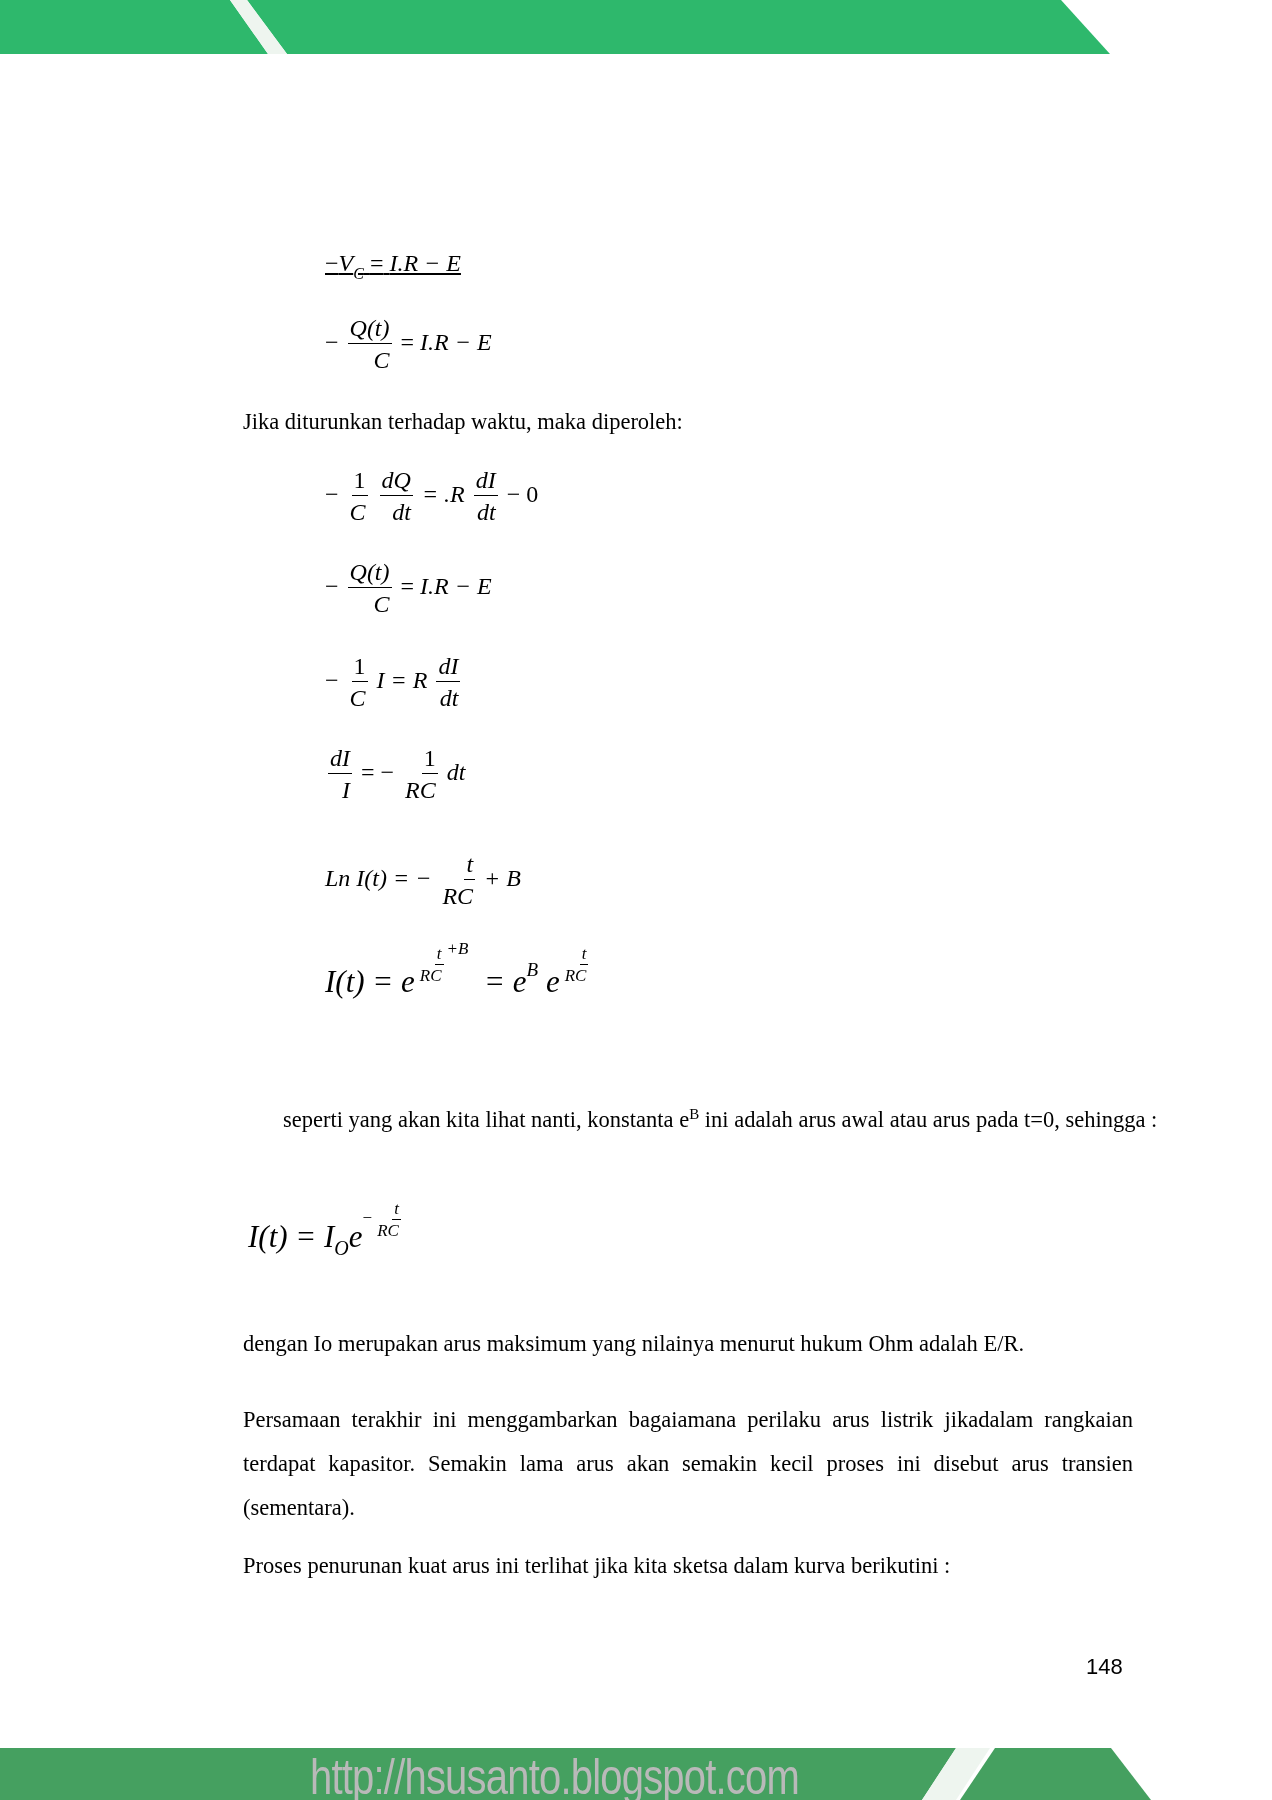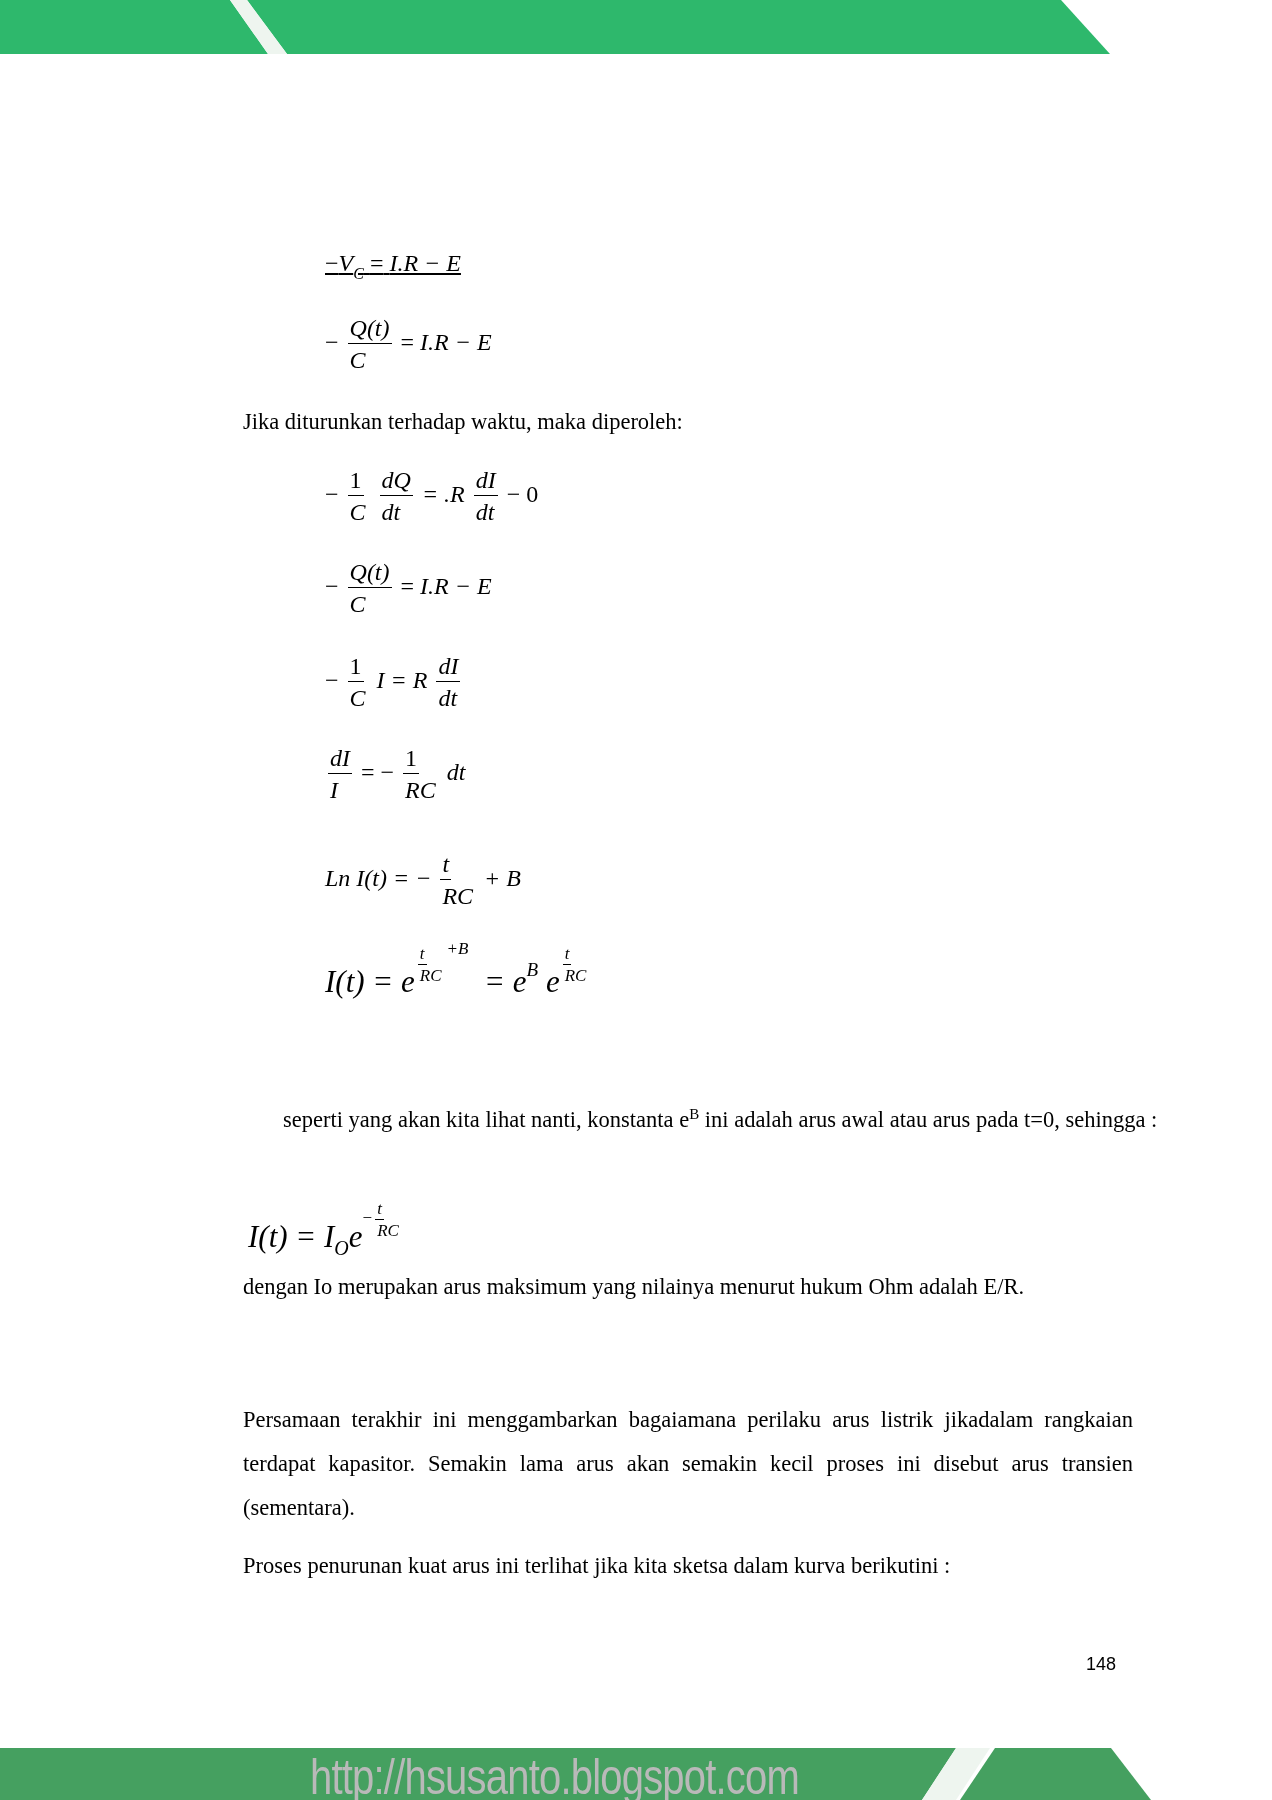--- a/index.html
+++ b/index.html
@@ -13,33 +13,33 @@
   .banner-bottom { top: 1746px; width: 1272px; height: 54px; }
   .url-watermark {
     position: absolute; left: 310px; top: 1752px;
     font-family: "Liberation Sans", "DejaVu Sans", sans-serif;
     font-size: 50px; color: #b9b9b9; letter-spacing: -1px;
     transform: scaleX(0.8); transform-origin: left top; line-height: 1;
     white-space: nowrap;
   }
   .math { position: absolute; font-family: "Liberation Serif", serif; font-style: italic; font-size: 24px; line-height: 1; white-space: nowrap; }
   .math .up { font-style: normal; }
-  .frac { display: inline-flex; flex-direction: column; align-items: flex-start; vertical-align: middle; margin: 0 3px; }
+  .frac { display: inline-flex; flex-direction: column; align-items: flex-end; vertical-align: middle; margin: 0 3px; }
   .frac .num { padding: 0 2px 3px; border-bottom: 1.3px solid #000; }
   .frac .den { padding: 4px 2px 0; }
   .sub { font-size: 16px; vertical-align: -8px; }
   .big { font-size: 31px; }
   .exp { display: inline-block; vertical-align: 24px; font-size: 17px; }
   .exp .frac .num { padding: 0 2px 2px; border-bottom: 1px solid #000; }
   .exp .frac .den { padding: 2px 2px 0; }
   .sup-B { font-size: 19px; vertical-align: 16px; }
   .para { position: absolute; left: 243px; width: 890px; font-size: 22.5px; line-height: 44px; }
   .justify { text-align: justify; text-align-last: left; }
   .para sup { font-size: 15px; line-height: 0; }
-  .page-number { position: absolute; left: 1086px; top: 1654px; font-family: "Liberation Sans", sans-serif; font-size: 18px; }
+  .page-number { position: absolute; left: 1086px; top: 1654px; font-family: "Liberation Sans", sans-serif; font-size: 22px; }
 </style>
 </head>
 <body>
 
 <svg class="banner banner-top" viewBox="0 0 1272 55">
   <polygon points="0,0 230,0 268,54 0,54" fill="#2eb86c"></polygon>
   <polygon points="247,0 1061,0 1110,54 287,54" fill="#2eb86c"></polygon>
   <polygon points="230,0 247,0 287,54 268,54" fill="#eef5ef"></polygon>
 </svg>
 
@@ -140,21 +140,21 @@
   <span>seperti yang akan kita lihat nanti, konstanta e</span><sup>B</sup><span> ini adalah arus awal atau arus pada t=0, sehingga :</span>
 </div>
 
 <div class="math big" style="left:248px; top:1200px;">
   <span>I(t) = I</span><span class="sub" style="font-size:20px;">O</span><span>e</span><span class="exp"><span class="up">−</span><span class="frac">
         <span class="num">t</span>
         <span class="den">RC</span>
       </span></span>
 </div>
 
-<div class="para" style="top:1265px;">dengan Io merupakan arus maksimum yang nilainya menurut hukum Ohm adalah E/R.</div>
+<div class="para" style="top:1322px;">dengan Io merupakan arus maksimum yang nilainya menurut hukum Ohm adalah E/R.</div>
 
 <div class="para justify" style="top:1398px;">Persamaan terakhir ini menggambarkan bagaiamana perilaku arus listrik jikadalam rangkaian terdapat kapasitor. Semakin lama arus akan semakin kecil proses ini disebut arus transien (sementara).</div>
 
 <div class="para" style="top:1544px;font-family:Liberation Serif, serif;">Proses penurunan kuat arus ini terlihat jika kita sketsa dalam kurva berikutini :</div>
 
 <div class="page-number">148</div>
 
 <svg class="banner banner-bottom" viewBox="0 0 1272 54">
   <polygon points="0,2 956,2 922,54 0,54" fill="#45a060"></polygon>
   <polygon points="956,2 990,2 956,54 922,54" fill="#eef5ef"></polygon>

